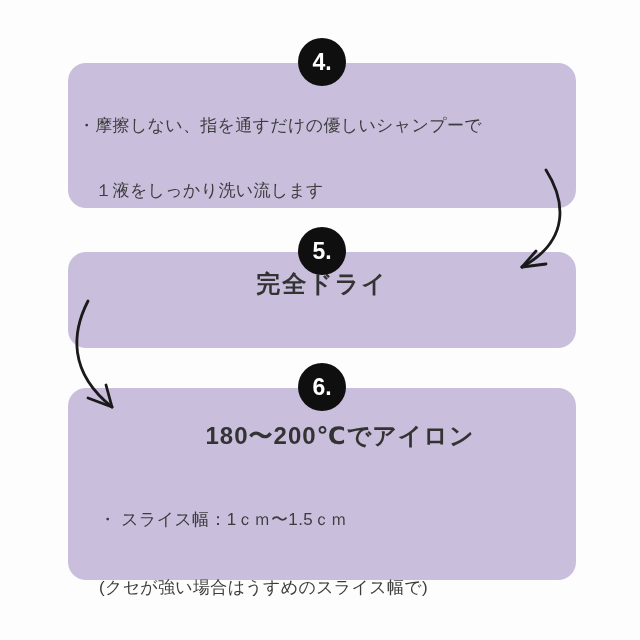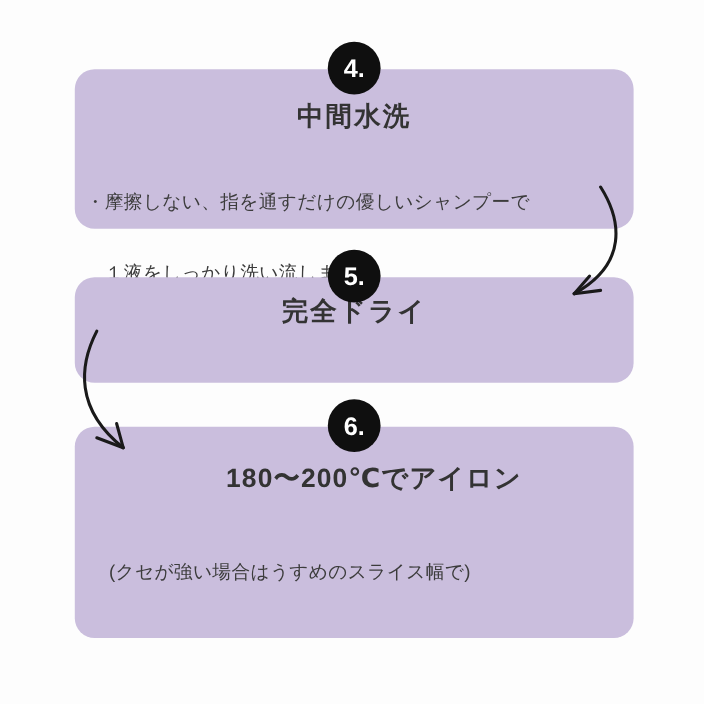--- a/index.html
+++ b/index.html
@@ -72,40 +72,40 @@
 </style>
 </head>
 <body>
 
 <div class="canvas">
 
   <section class="step-box" id="box4">
     <div class="badge">
       <span>4.</span>
     </div>
-    <h2 class="step-title">中間水洗</h2>
     <div class="bullets">
       <div class="line">・摩擦しない、指を通すだけの優しいシャンプーで</div>
       <div class="line">　１液をしっかり洗い流します</div>
     </div>
   </section>
 
   <section class="step-box" id="box5">
     <div class="badge">
       <span>5.</span>
     </div>
     <h2 class="step-title">完全ドライ</h2>
   </section>
 
   <section class="step-box" id="box6">
     <div class="badge">
       <span>6.</span>
     </div>
     <h2 class="step-title">180〜200℃でアイロン</h2>
     <div class="bullets">
+      <div class="line">・ スライス幅：1ｃｍ〜1.5ｃｍ</div>
       <div class="line">(クセが強い場合はうすめのスライス幅で)</div>
       
       
     </div>
   </section>
 
   <svg id="arrow1" class="arrow-svg" width="80" height="125" viewBox="0 0 80 125">
     <path class="arrow-path" d="M41,15 C60,45 66,85 17,112"></path>
     <path class="arrow-path" d="M17,112 L31,96"></path>
     <path class="arrow-path" d="M17,112 L41,109"></path>

